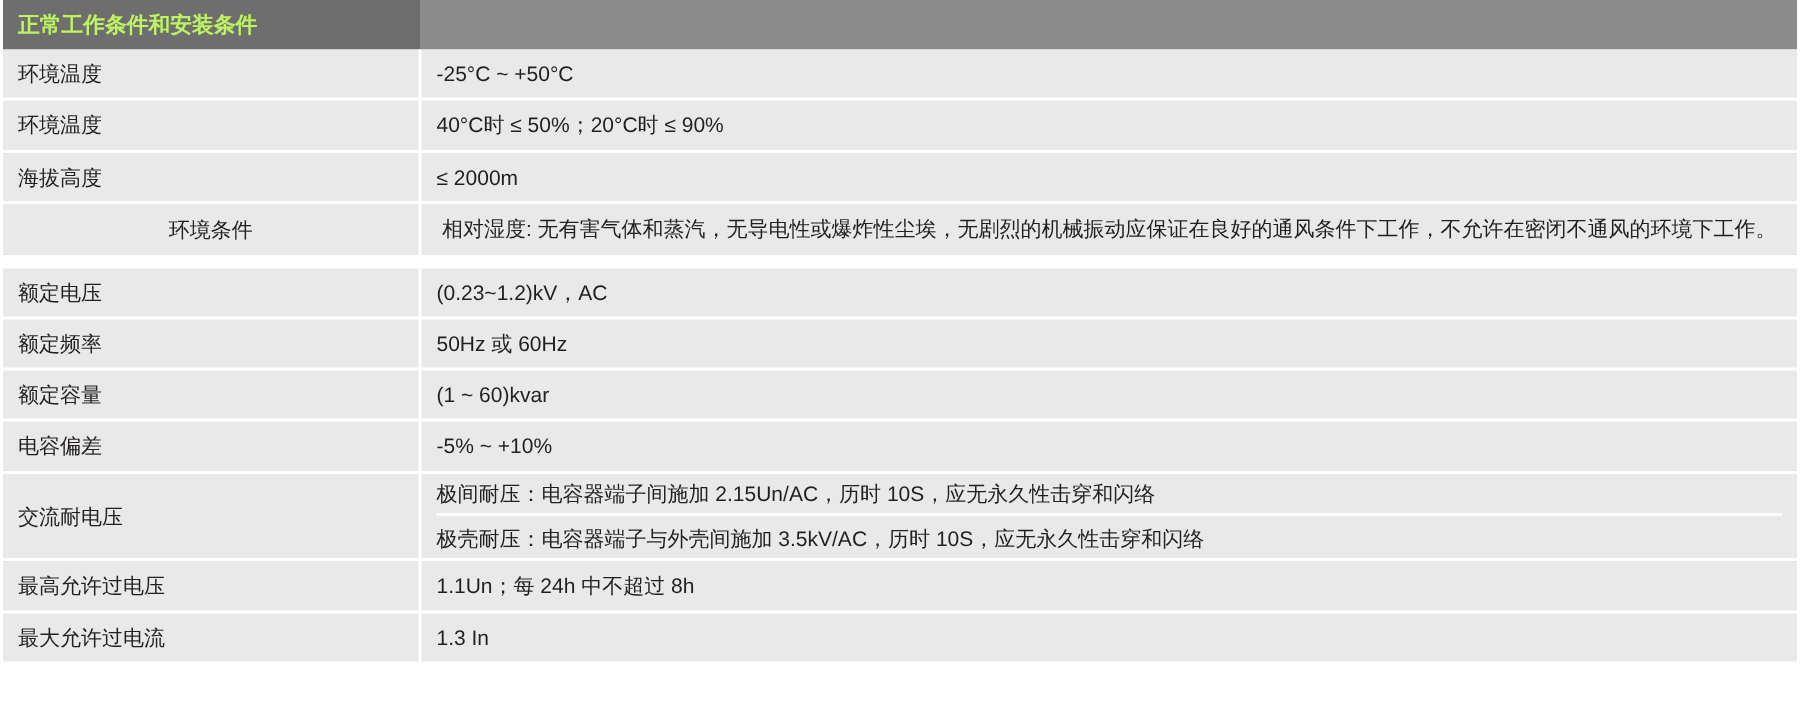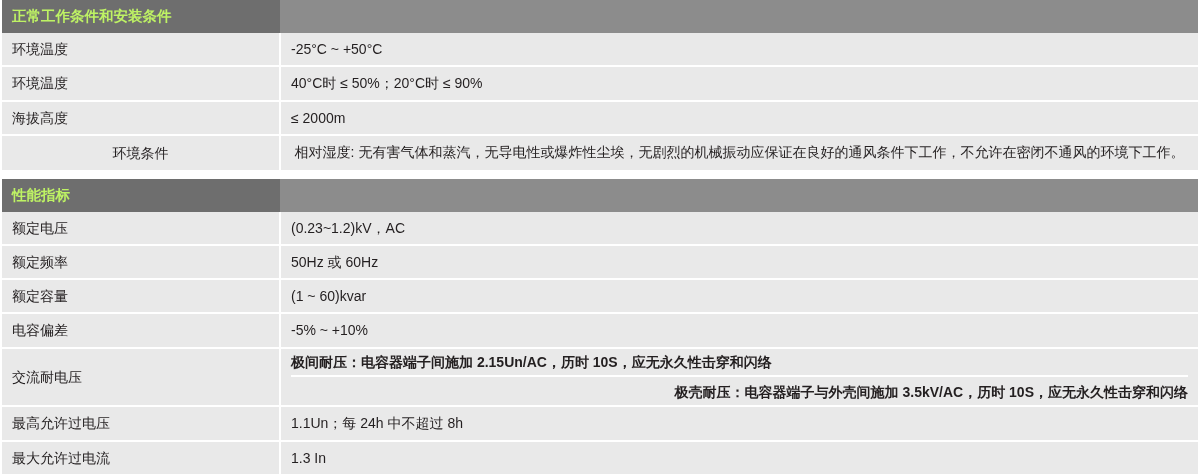--- a/index.html
+++ b/index.html
@@ -65,27 +65,25 @@
   }
   tr.data-row td.cell-value {
     font-weight: normal;
   }
   tr.data-row.last td {
     border-bottom: none;
     text-align: center;
   }
   td.cell-value .sub-line {
     display: block;
-    font-weight: bold;
   }
   td.cell-value .sub-line + .sub-line {
     margin-top: 3px;
     padding-top: 5px;
     border-top: 2px solid #ffffff;
-    text-align: right;
   }
   .multi td.cell-value {
     padding-top: 3px;
     padding-bottom: 3px;
   }
   .wrap-value {
     display: block;
     line-height: 1.55;
   }
 </style>
@@ -122,24 +120,20 @@
         <td class="cell-label">环境条件</td>
         <td class="cell-value">
           <span class="wrap-value">相对湿度: 无有害气体和蒸汽，无导电性或爆炸性尘埃，无剧烈的机械振动应保证在良好的通风条件下工作，不允许在密闭不通风的环境下工作。</span>
         </td>
       </tr>
 
       <tr class="spacer-row">
         <td colspan="2"></td>
       </tr>
 
-      <tr class="section-row">
-        <td class="section-title">性能指标</td>
-        <td class="section-blank"></td>
-      </tr>
 
       <tr class="data-row">
         <td class="cell-label">额定电压</td>
         <td class="cell-value">(0.23~1.2)kV，AC</td>
       </tr>
       <tr class="data-row">
         <td class="cell-label">额定频率</td>
         <td class="cell-value">50Hz 或 60Hz</td>
       </tr>
       <tr class="data-row">

